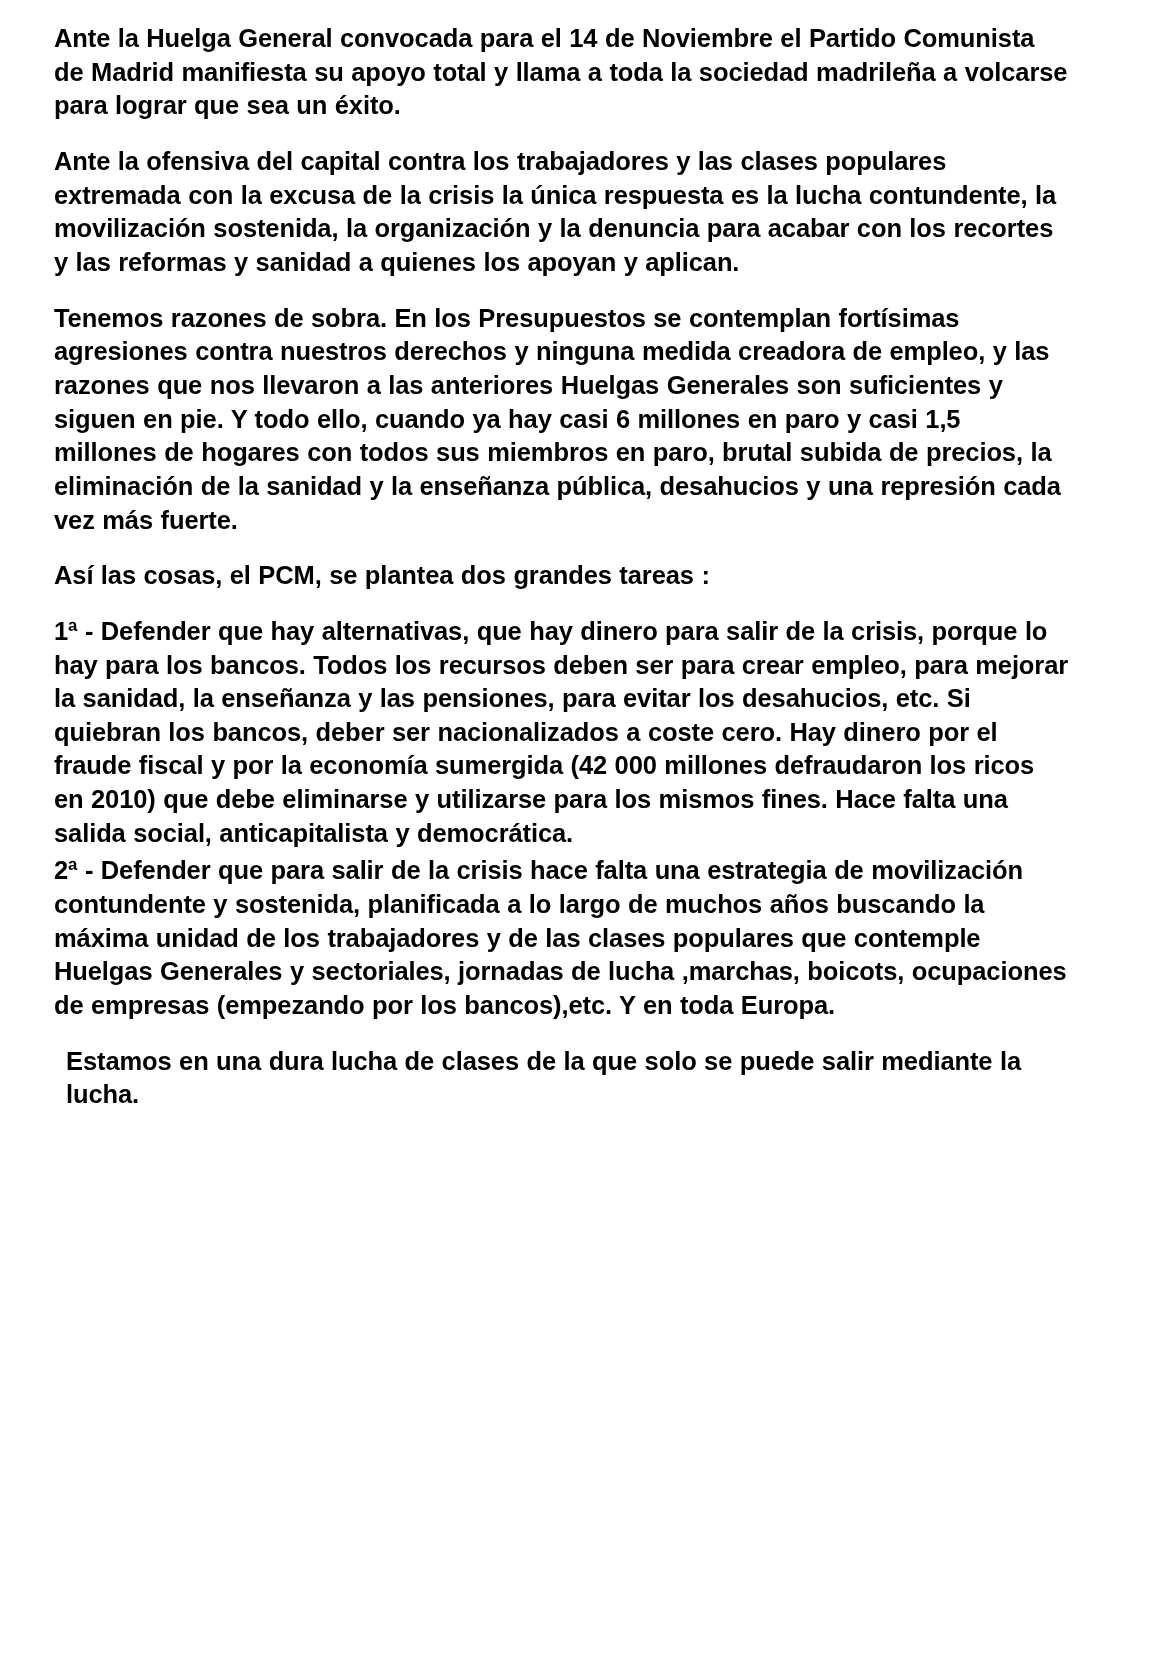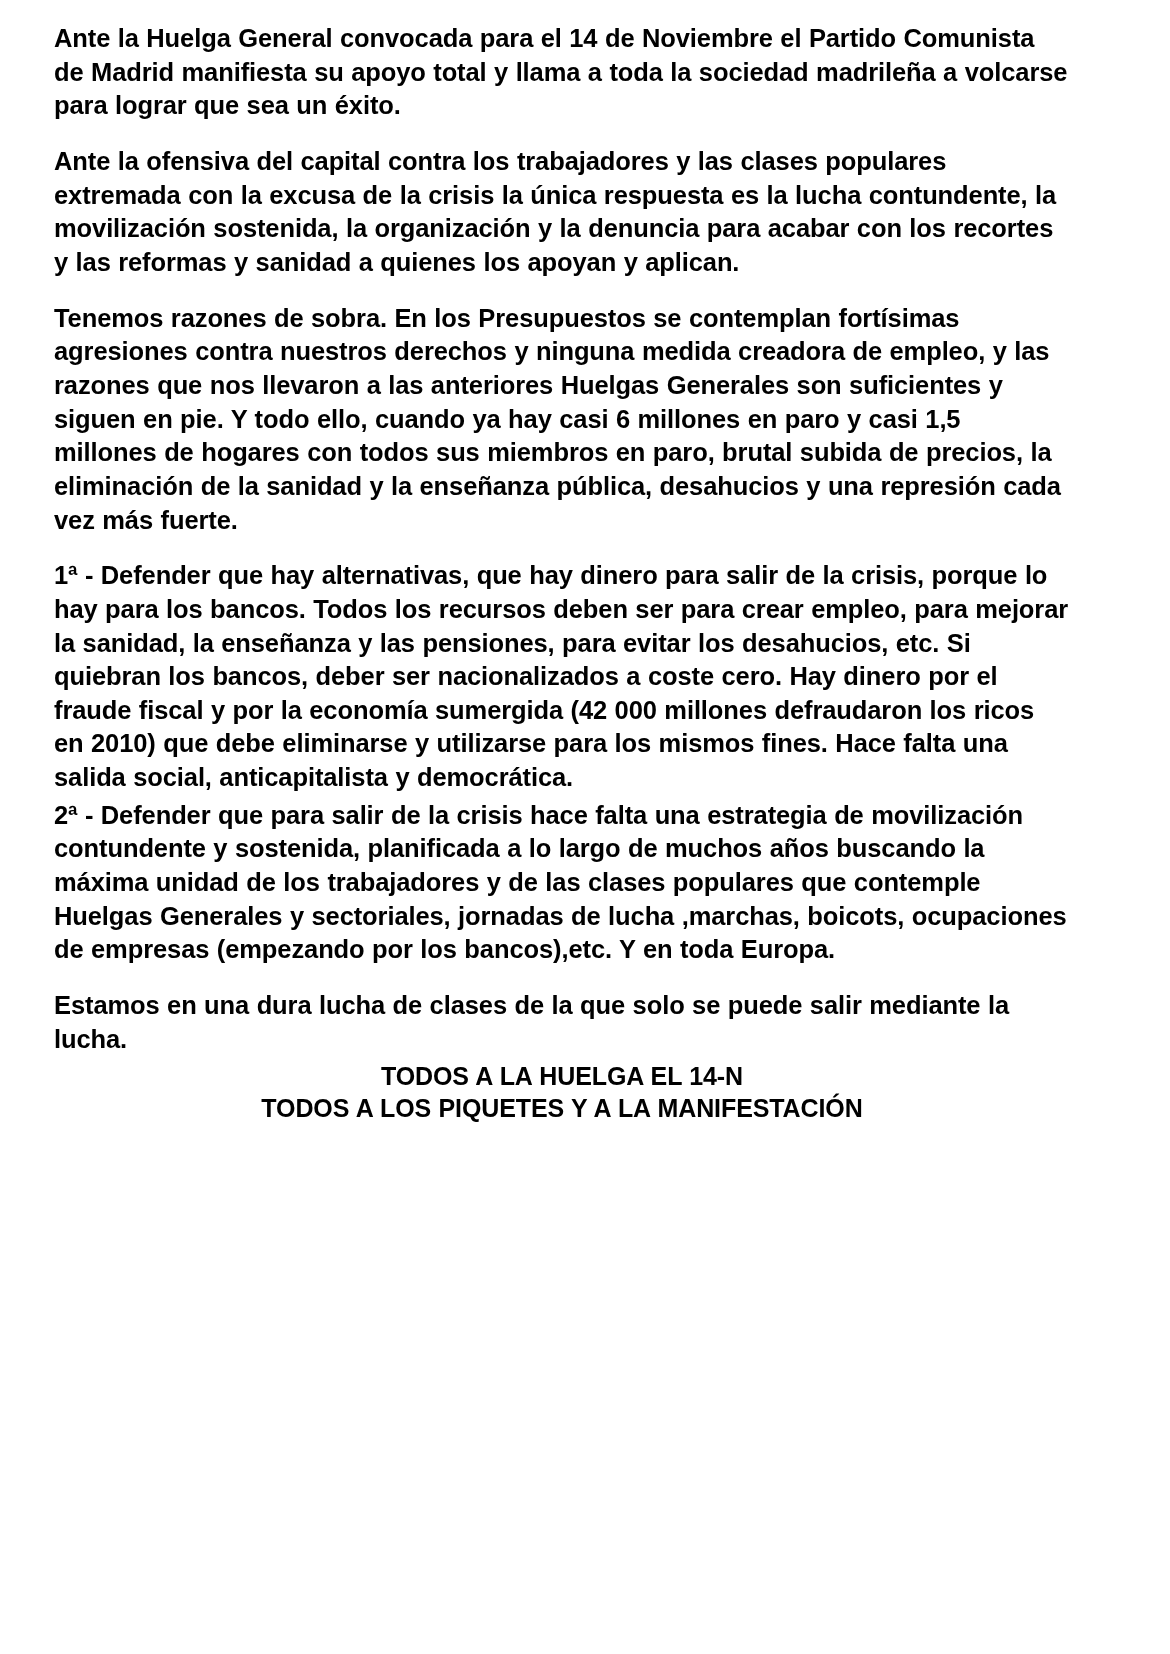--- a/index.html
+++ b/index.html
@@ -29,21 +29,21 @@
     word-spacing: 0.5px;
   }
   .para {
     margin: 0 0 22px 0;
     text-align: left;
   }
   .para.no-gap-after {
     margin-bottom: 4px;
   }
   .closing {
-    margin: 0;
+    margin: 12px;
   }
   .slogans {
     margin-top: 4px;
     text-align: center;
     font-weight: bold;
     font-size: 25px;
     line-height: 1.28;
   }
   .slogan-line {
     display: block;
@@ -55,26 +55,23 @@
 <div class="page">
   <div class="doc-body">
 
     <p class="para">Ante la Huelga General convocada para el 14 de Noviembre  el Partido Comunista de Madrid manifiesta su apoyo total y llama a toda la sociedad madrileña a volcarse para lograr que sea un éxito.</p>
 
     <p class="para">Ante la ofensiva del capital contra los trabajadores y las clases populares extremada con la excusa de la crisis la única respuesta es la lucha contundente, la movilización sostenida, la organización y la denuncia para acabar con los recortes y las reformas y sanidad a quienes los apoyan y aplican.</p>
 
     <p class="para">Tenemos razones de sobra.  En los Presupuestos se contemplan fortísimas agresiones contra nuestros derechos y ninguna medida creadora de empleo, y las razones que nos llevaron a las anteriores Huelgas Generales son suficientes y siguen en pie. Y todo ello, cuando ya hay casi 6 millones en paro y casi 1,5 millones de hogares con todos sus miembros en paro, brutal subida de precios, la eliminación de la sanidad y la enseñanza pública, desahucios y una represión cada vez más fuerte.</p>
 
 
+    <p class="para">Así las cosas, el PCM, se plantea dos grandes  tareas :</p>
 
     <p class="para no-gap-after">1ª - Defender que hay alternativas, que hay dinero para salir de la crisis, porque lo hay para los bancos. Todos los recursos deben ser para crear empleo, para mejorar la sanidad, la enseñanza y las pensiones, para evitar los desahucios, etc. Si quiebran los bancos, deber ser nacionalizados a coste cero. Hay dinero por el fraude fiscal y por la economía sumergida (42 000 millones defraudaron los ricos en 2010) que debe eliminarse y utilizarse para los mismos fines. Hace falta una salida social, anticapitalista y democrática.</p>
 
     <p class="para">2ª - Defender que para salir de la crisis hace falta una estrategia de movilización contundente y sostenida, planificada a lo largo de muchos años buscando la máxima unidad de los trabajadores y de las clases populares que contemple Huelgas Generales y sectoriales, jornadas de lucha ,marchas, boicots, ocupaciones de empresas (empezando por los bancos),etc. Y en toda Europa.</p>
 
     <p class="closing">Estamos en una dura lucha de clases de la que solo se puede salir mediante la lucha.</p>
 
-    <div class="slogans">
-      <span class="slogan-line">TODOS A LA HUELGA EL 14-N</span>
-      <span class="slogan-line">TODOS A LOS PIQUETES Y A LA MANIFESTACIÓN</span>
-    </div>
 
   </div>
 </div>
 
 </body></html>

